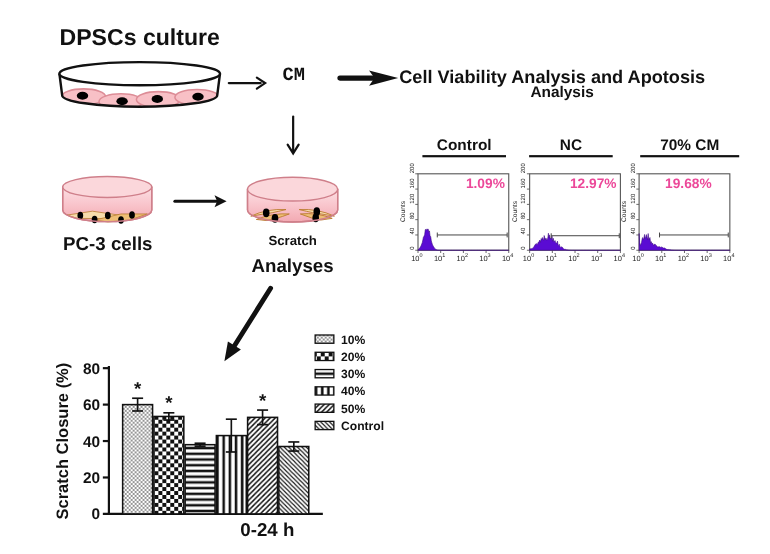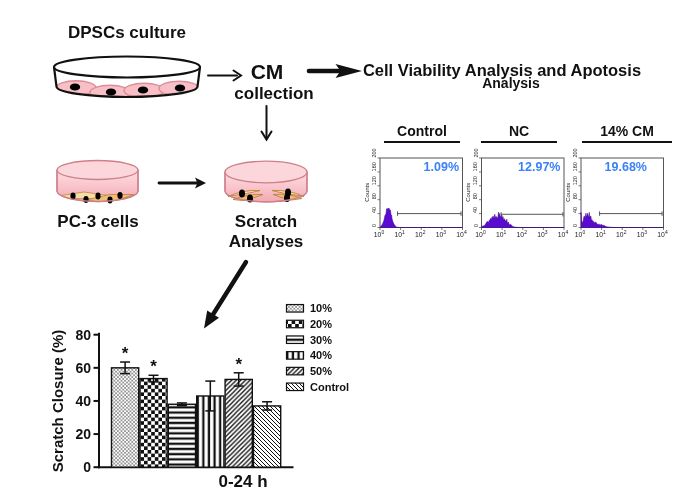--- a/index.html
+++ b/index.html
@@ -2,21 +2,21 @@
 <html style="--hist-fill: #5a0bd3; --hist-stroke: #3a077e; --cell-pink: #f8c0c6; --cell-stroke: #dd8d97; --dish-pink-top: #fbd7db; --dish-pink-light: #fcdfe3; --dish-pink-deep: #f2a9b2; --dish-stroke: #cf7f8a; --tan-light: #f7dcab; --tan: #eebe76; --tan-dark: #b97a2e; --ink: #111111;"><head>
 <meta charset="utf-8">
 <style>
   html,body{margin:0;padding:0;background:#fff;}
   #canvas{position:relative;width:700px;height:504px;background:#ffffff;overflow:hidden;
           font-family:"Liberation Sans",sans-serif;}
   .layer{position:absolute;left:0;top:0;}
   .txt{position:absolute;color:#111;font-weight:bold;white-space:nowrap;line-height:1.05;}
   .ctr{transform:translateX(-50%);text-align:center;}
   .underline{position:absolute;background:#111;height:2.4px;}
-  .pct{position:absolute;color:#3b82f6;font-weight:bold;font-size:12.5px;transform:translateX(-100%);}
+  .pct{position:absolute;color:#ec4899;font-weight:bold;font-size:12.5px;transform:translateX(-100%);}
   .plabel{position:absolute;color:#111;font-weight:bold;font-size:14px;transform:translateX(-50%);}
   .ylab-rot{position:absolute;color:#111;font-weight:bold;font-size:15px;
             transform:translate(-50%,-50%) rotate(-90deg);white-space:nowrap;}
 </style>
 </head>
 <body>
 
 <div id="canvas">
 
   <svg class="layer" width="700" height="504" viewBox="0 0 700 504">
@@ -271,36 +271,35 @@
           <rect x="286.5" y="351.65" width="17" height="7.5" fill="url(#vlines)" stroke="#111" stroke-width="1.2"></rect>
           <text x="310" y="359.4" font-size="11" font-weight="bold" fill="#111">40%</text>
           <rect x="286.5" y="367.35" width="17" height="7.5" fill="url(#diag-fwd)" stroke="#111" stroke-width="1.2"></rect>
           <text x="310" y="375.1" font-size="11" font-weight="bold" fill="#111">50%</text>
           <rect x="286.5" y="383.05" width="17" height="7.5" fill="url(#diag-back)" stroke="#111" stroke-width="1.2"></rect>
           <text x="310" y="390.8" font-size="11" font-weight="bold" fill="#111">Control</text>
         </g>
       </g>
     </svg>
 
-  <div class="txt ctr" style="left:127px;top:24px;font-size:17px;">DPSCs culture</div>
-
-  <div class="txt ctr" style="left:267px;top:61px;font-size:21px;">CM</div>
-  <div class="txt ctr" style="left:274px;top:85px;font-size:17px;">collection</div>
+  <div class="txt ctr" style="left:127px;top:24px;font-size:21px;">DPSCs culture</div>
+
+  <div class="txt ctr" style="left:267px;top:61px;font-size:17px;font-family:Liberation Mono, monospace;">CM</div>
 
   <div class="txt ctr" style="left:502px;top:62px;font-size:16.5px;">Cell Viability Analysis and Apotosis</div>
   <div class="txt ctr" style="left:511px;top:76px;font-size:14px;">Analysis</div>
 
   <div class="txt ctr" style="left:98px;top:213px;font-size:17px;">PC-3 cells</div>
 
-  <div class="txt ctr" style="left:266px;top:213px;font-size:17px;">Scratch</div>
+  <div class="txt ctr" style="left:266px;top:213px;font-size:12px;">Scratch</div>
   <div class="txt ctr" style="left:266px;top:233px;font-size:17px;">Analyses</div>
 
   <div class="plabel" style="left:422px;top:123px;">Control</div>
   <div class="plabel" style="left:519px;top:123px;">NC</div>
-  <div class="plabel" style="left:627px;top:123px;">14% CM</div>
+  <div class="plabel" style="left:627px;top:123px;">70% CM</div>
 
   <div class="underline" style="left:384px;top:141px;width:76px;"></div>
   <div class="underline" style="left:481px;top:141px;width:76px;"></div>
   <div class="underline" style="left:582px;top:141px;width:90px;"></div>
 
   <div class="pct" style="left:459px;top:160px;">1.09%</div>
   <div class="pct" style="left:560.5px;top:160px;">12.97%</div>
   <div class="pct" style="left:647px;top:160px;">19.68%</div>
 
   <div class="ylab-rot" style="left:57px;top:401px;">Scratch Closure (%)</div>

